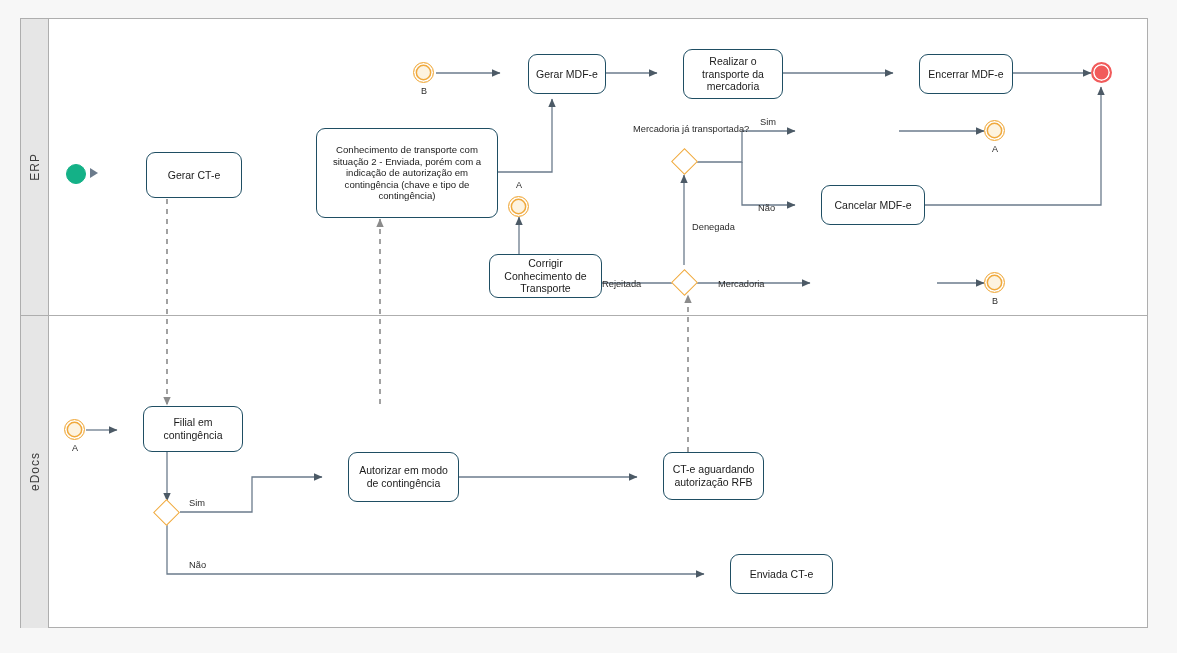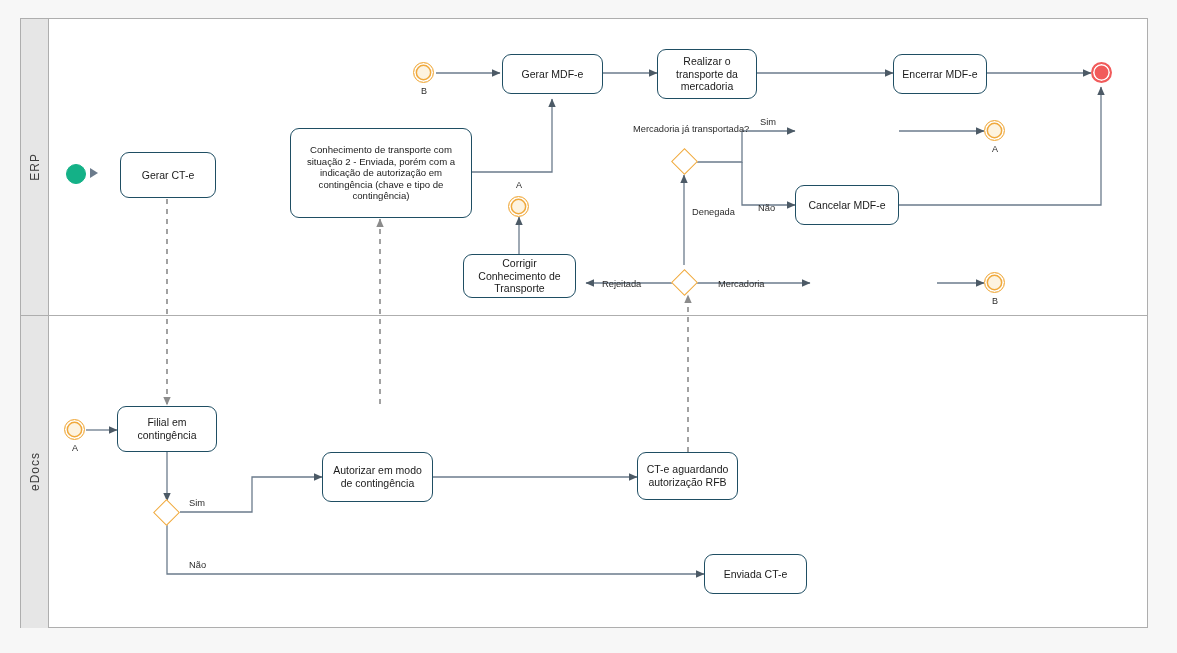--- a/index.html
+++ b/index.html
@@ -68,20 +68,21 @@
     border-radius: 9px;
     background: #ffffff;
     color: #1a1a1a;
     font-size: 10.5px;
     line-height: 12.6px;
     display: flex;
     align-items: center;
     justify-content: center;
     text-align: center;
     padding: 2px 5px;
+    margin-left: 26px;
   }
   .task.small { font-size: 9.6px; line-height: 11.4px; }
   
   .ev {
     position: absolute;
     box-sizing: border-box;
     border-radius: 50%;
   }
   .ev-start {
     width: 20px; height: 20px;
@@ -213,39 +214,39 @@
   <div class="ev ev-start" style="left:66px; top:164px;"></div>
   <div class="start-arrow" style="left:90px; top:168px;"></div>
 
   <div class="task" style="left:120px; top:152px; width:96px; height:46px;">Gerar CT-e</div>
 
   <div class="task small" style="left:290px; top:128px; width:182px; height:90px;">Conhecimento de transporte com situação 2 - Enviada, porém com a indicação de autorização em contingência (chave e tipo de contingência)</div>
 
   <div class="ev ev-link" style="left:413px; top:62px;"></div>
   <div class="ev-label" style="left:405px; top:86px; width:38px;">B</div>
 
-  <div class="task" style="left:502px; top:54px; width:101px; height:40px;">Gerar MDF-e</div>
+  <div class="task" style="left:502px; top:54px; width:78px; height:40px;">Gerar MDF-e</div>
 
   <div class="task" style="left:657px; top:49px; width:100px; height:50px;">Realizar o transporte da mercadoria</div>
 
   <div class="task" style="left:893px; top:54px; width:94px; height:40px;">Encerrar MDF-e</div>
 
   <div class="ev ev-end" style="left:1091px; top:62px;"></div>
 
   <div class="gw" style="left:675px; top:152px;"></div>
   <div class="gw-label" style="left:633px; top:124px; width:104px;">Mercadoria já transportada?</div>
   <div class="flow-label" style="left:760px; top:117px;">Sim</div>
   <div class="flow-label" style="left:758px; top:203px;">Não</div>
 
   <div class="ev ev-link" style="left:984px; top:120px;"></div>
   <div class="ev-label" style="left:976px; top:144px; width:38px;">A</div>
 
   <div class="task" style="left:795px; top:185px; width:104px; height:40px;">Cancelar MDF-e</div>
 
-  <div class="flow-label" style="left:692px; top:207px;text-align:center;">Denegada</div>
+  <div class="flow-label" style="left:692px; top:222px;text-align:center;">Denegada</div>
 
   <div class="ev ev-link" style="left:508px; top:196px;"></div>
   <div class="ev-label" style="left:500px; top:180px; width:38px;">A</div>
 
   <div class="task" style="left:463px; top:254px; width:113px; height:44px;">Corrigir Conhecimento de Transporte</div>
 
   <div class="gw" style="left:675px; top:273px;"></div>
   <div class="flow-label" style="left:602px; top:279px;">Rejeitada</div>
   <div class="flow-label" style="left:718px; top:279px;">Mercadoria</div>
 

